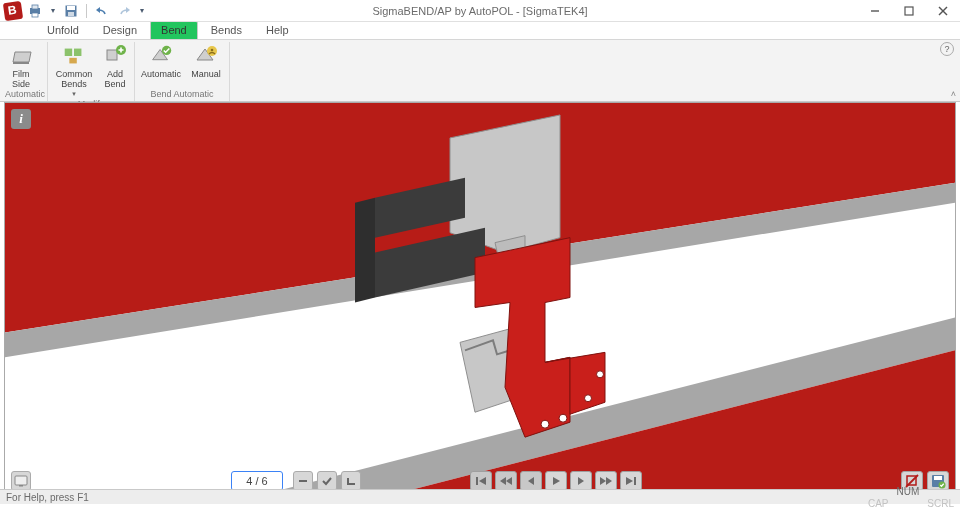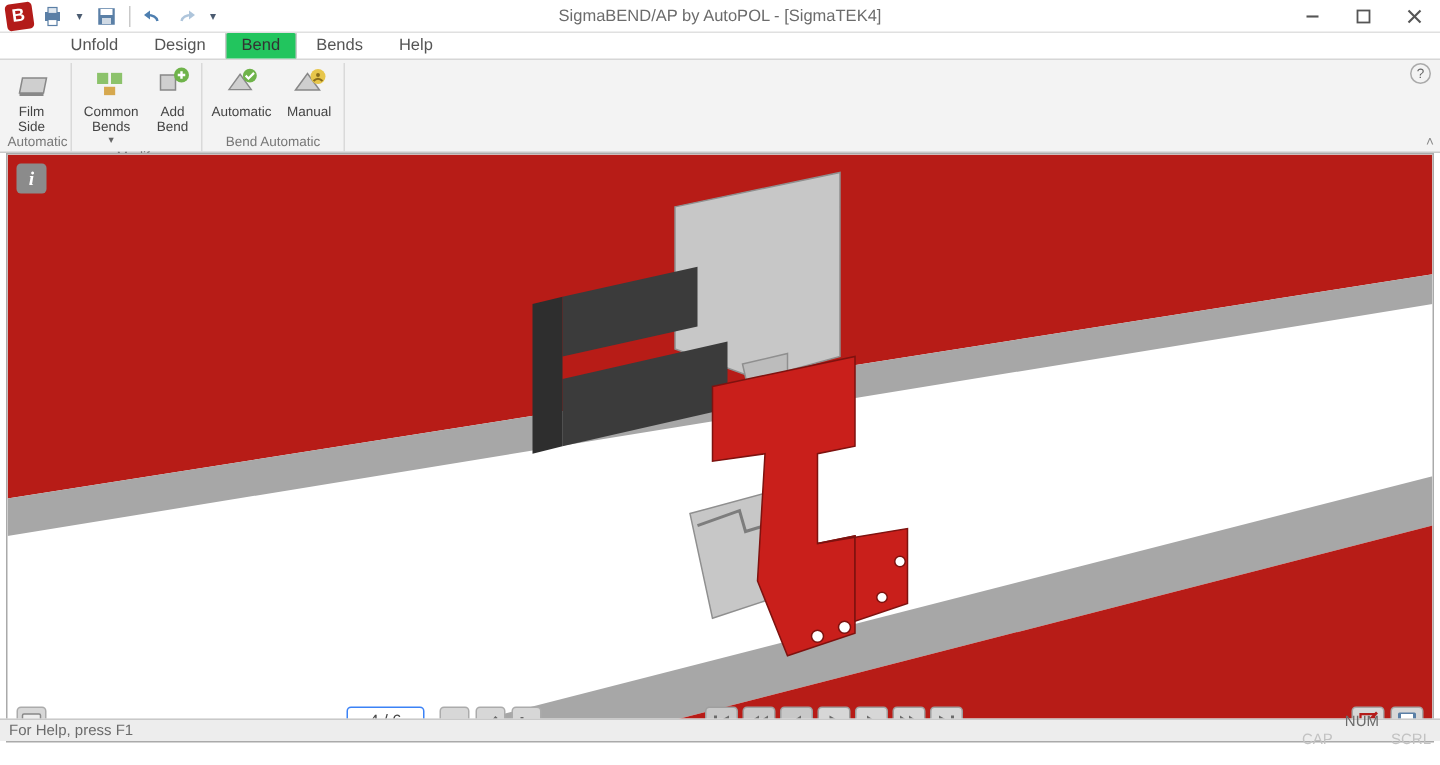--- a/index.html
+++ b/index.html
@@ -45,21 +45,21 @@
 .vp-bar .small-btn { width: 20px; height: 20px; background: #d7d7d7; border: 1px solid #ababab; border-radius: 3px; margin-left: 6px; display: flex; align-items: center; justify-content: center; cursor: pointer; color: #555; font-size: 12px; }
 .vp-bar .counter { width: 52px; height: 20px; background: #fff; border: 1px solid #3b82f6; border-radius: 3px; margin-left: 200px; font-size: 11px; color: #444; display: flex; align-items: center; justify-content: center; }
 .vp-bar .gap { width: 6px; }
 .nav-cluster { position: absolute; left: 50%; transform: translateX(-10px); display: flex; gap: 3px; }
 .nav-btn { width: 22px; height: 20px; background: #c8c8c8; border: 1px solid #9f9f9f; border-radius: 3px; display: flex; align-items: center; justify-content: center; color: #555; cursor: pointer; }
 .nav-btn.light { background: #d7d7d7; }
 .right-cluster { position: absolute; right: 6px; display: flex; gap: 4px; }
 .right-cluster .rbtn { width: 22px; height: 20px; background: #d7d7d7; border: 1px solid #a5a5a5; border-radius: 3px; display: flex; align-items: center; justify-content: center; cursor: pointer; }
 
 
-.statusbar { position: absolute; left: 0; right: 0; bottom: 16px; height: 15px; background: #ededed; border-top: 1px solid #c9c9c9; display: flex; align-items: center; font-size: 10px; color: #6b6b6b; padding: 0 6px; }
+.statusbar { position: absolute; left: 0; right: 0; bottom: 6px; height: 15px; background: #ededed; border-top: 1px solid #c9c9c9; display: flex; align-items: center; font-size: 10px; color: #6b6b6b; padding: 0 6px; }
 .statusbar .indic { margin-left: auto; display: flex; gap: 8px; }
 .statusbar .indic span.off { color: #c2c2c2; margin-top: 12px; }
 
 
 svg { display: block; }
 </style>
 </head>
 <body>
 
 <div class="titlebar">

